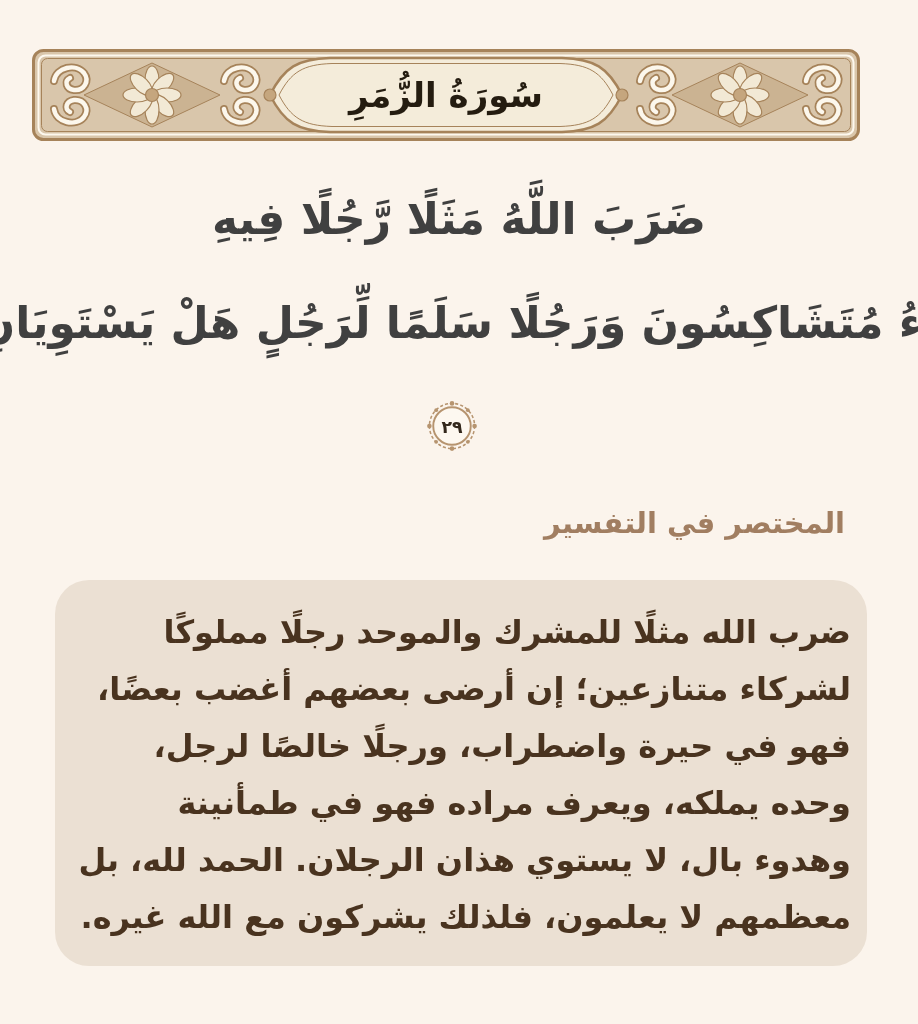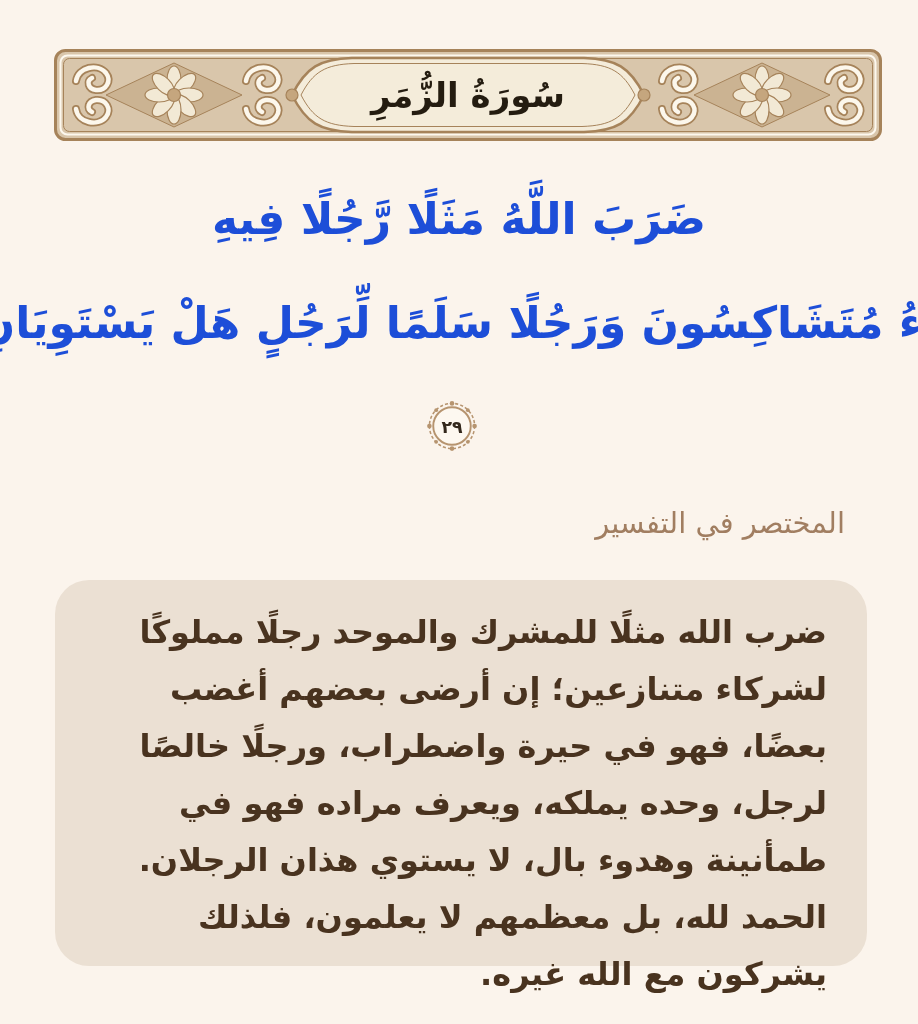--- a/index.html
+++ b/index.html
@@ -1,38 +1,38 @@
 <!DOCTYPE html>
 <html lang="ar" dir="rtl"><head>
 <meta charset="utf-8">
 <style>
   html,body{margin:0;padding:0;}
   body{background:#fbf4ec;font-family:"DejaVu Sans",sans-serif;}
   .page{position:relative;width:918px;height:1024px;margin:0 auto;background:#fbf4ec;overflow:hidden;}
 
   
-  .banner{position:absolute;left:54px;top:49px;width:828px;height:92px;}
+  .banner{position:absolute;left:32px;top:49px;width:828px;height:92px;}
   .banner svg{display:block;}
   .banner-title{position:absolute;inset:0;display:flex;align-items:center;justify-content:center;
     font-size:34px;font-weight:bold;color:#241c10;direction:rtl;}
 
   
   .verse{position:absolute;top:166px;left:30px;right:30px;direction:rtl;
-    color:#1d4ed8;font-weight:bold;}
+    color:#404040;font-weight:bold;}
   .verse-line{height:104px;display:flex;align-items:center;justify-content:center;
     font-size:44px;white-space:nowrap;}
   .ayah-medallion{margin-right:14px;flex:0 0 auto;}
 
   
-  .tafsir-label{position:absolute;top:506px;right:73px;font-size:29px;font-weight:normal;
+  .tafsir-label{position:absolute;top:506px;right:73px;font-size:29px;font-weight:bold;
     color:#a17e61;direction:rtl;}
 
   
   .tafsir-box{position:absolute;left:55px;top:580px;width:812px;height:386px;
-    background:#ebe0d3;border-radius:34px;box-sizing:border-box;padding:24px 40px;direction:rtl;}
+    background:#ebe0d3;border-radius:34px;box-sizing:border-box;padding:24px 16px;direction:rtl;}
   .tafsir-text{margin:0;font-size:32px;line-height:57px;font-weight:bold;color:#49331f;
     text-align:right;}
 </style>
 </head>
 <body>
 
 <div class="page">
 
   <div class="banner">
     <svg width="828" height="92" viewBox="0 0 828 92">

